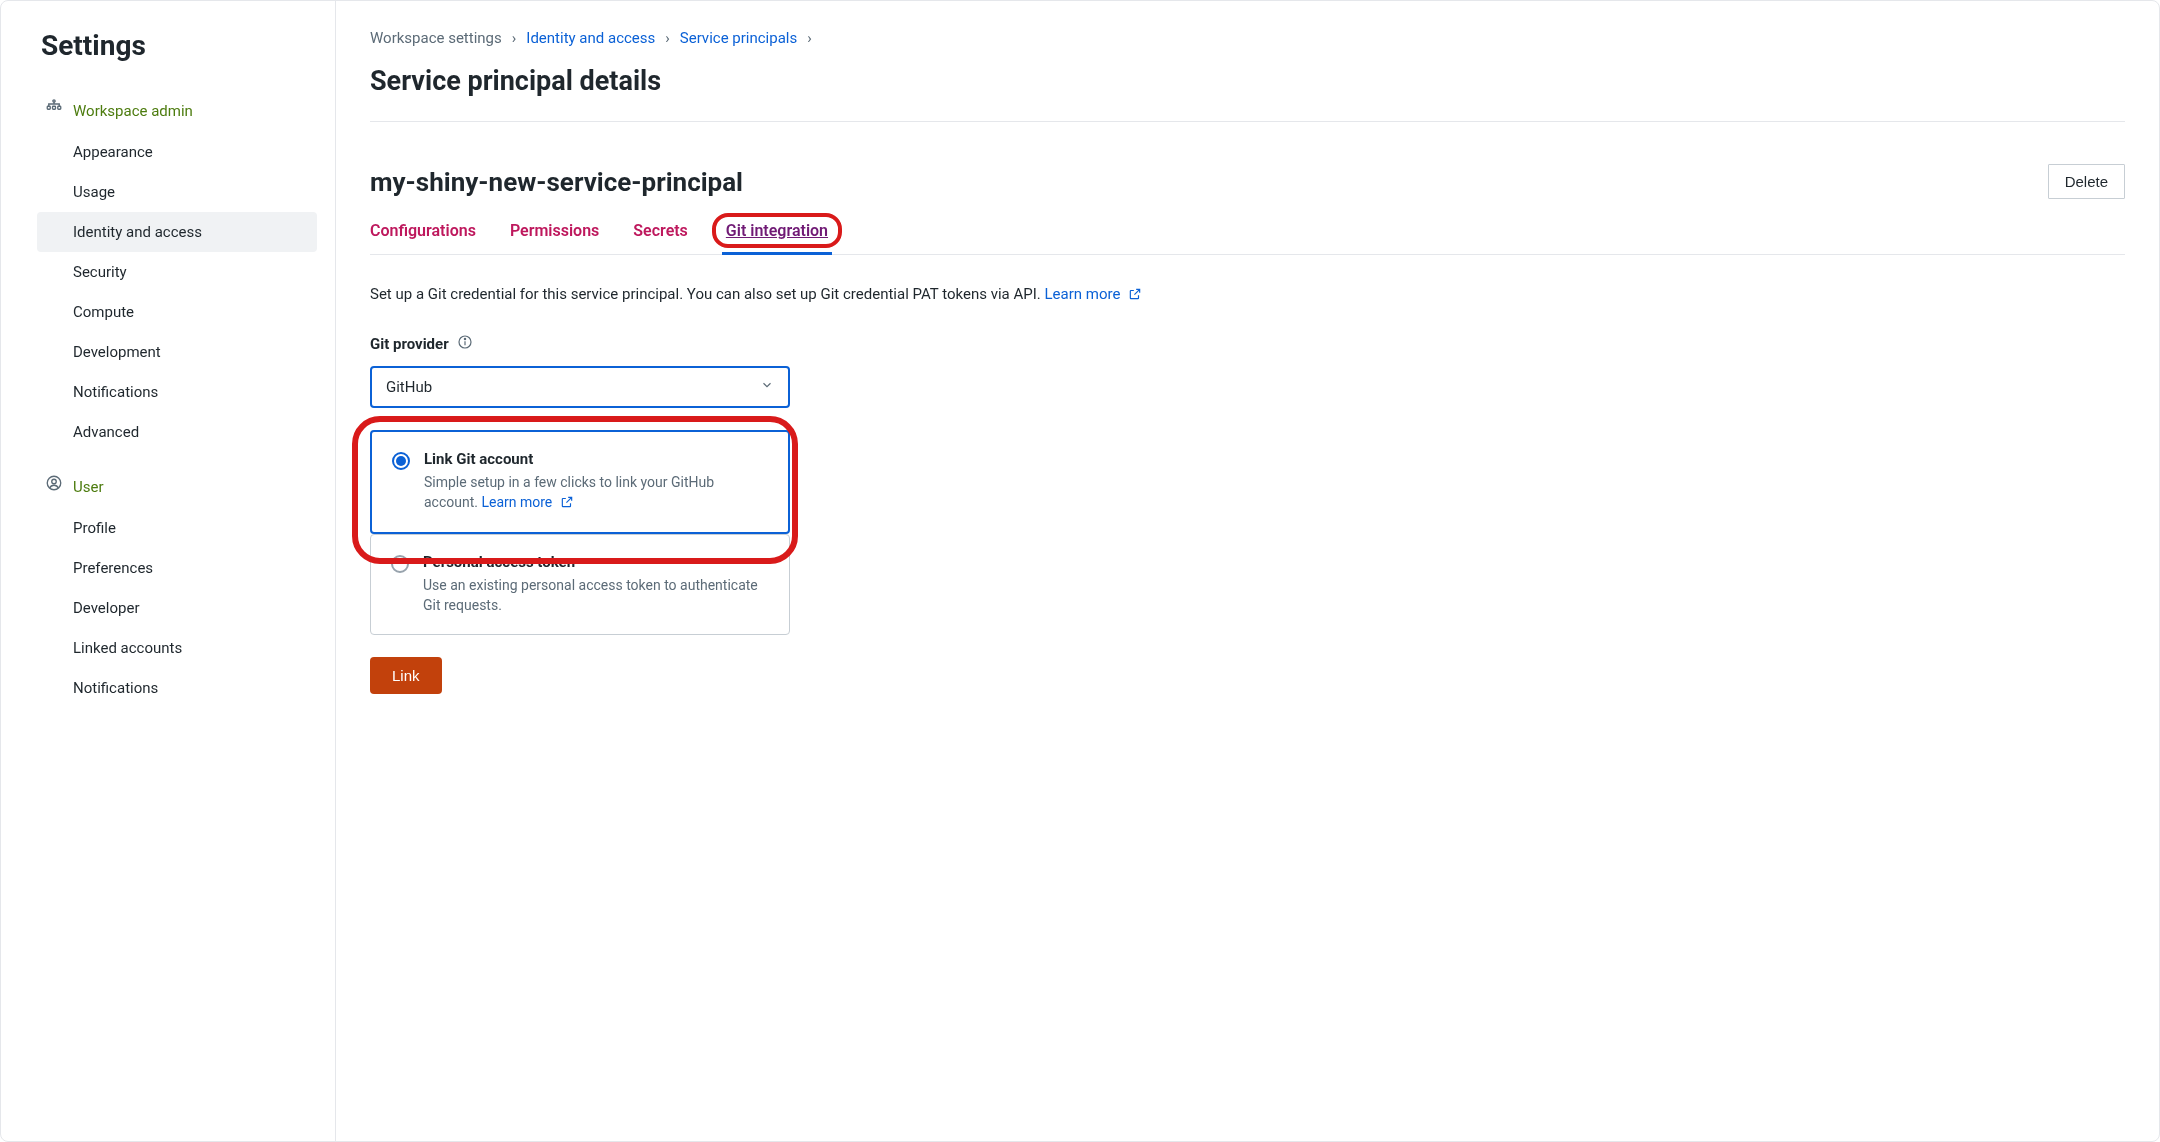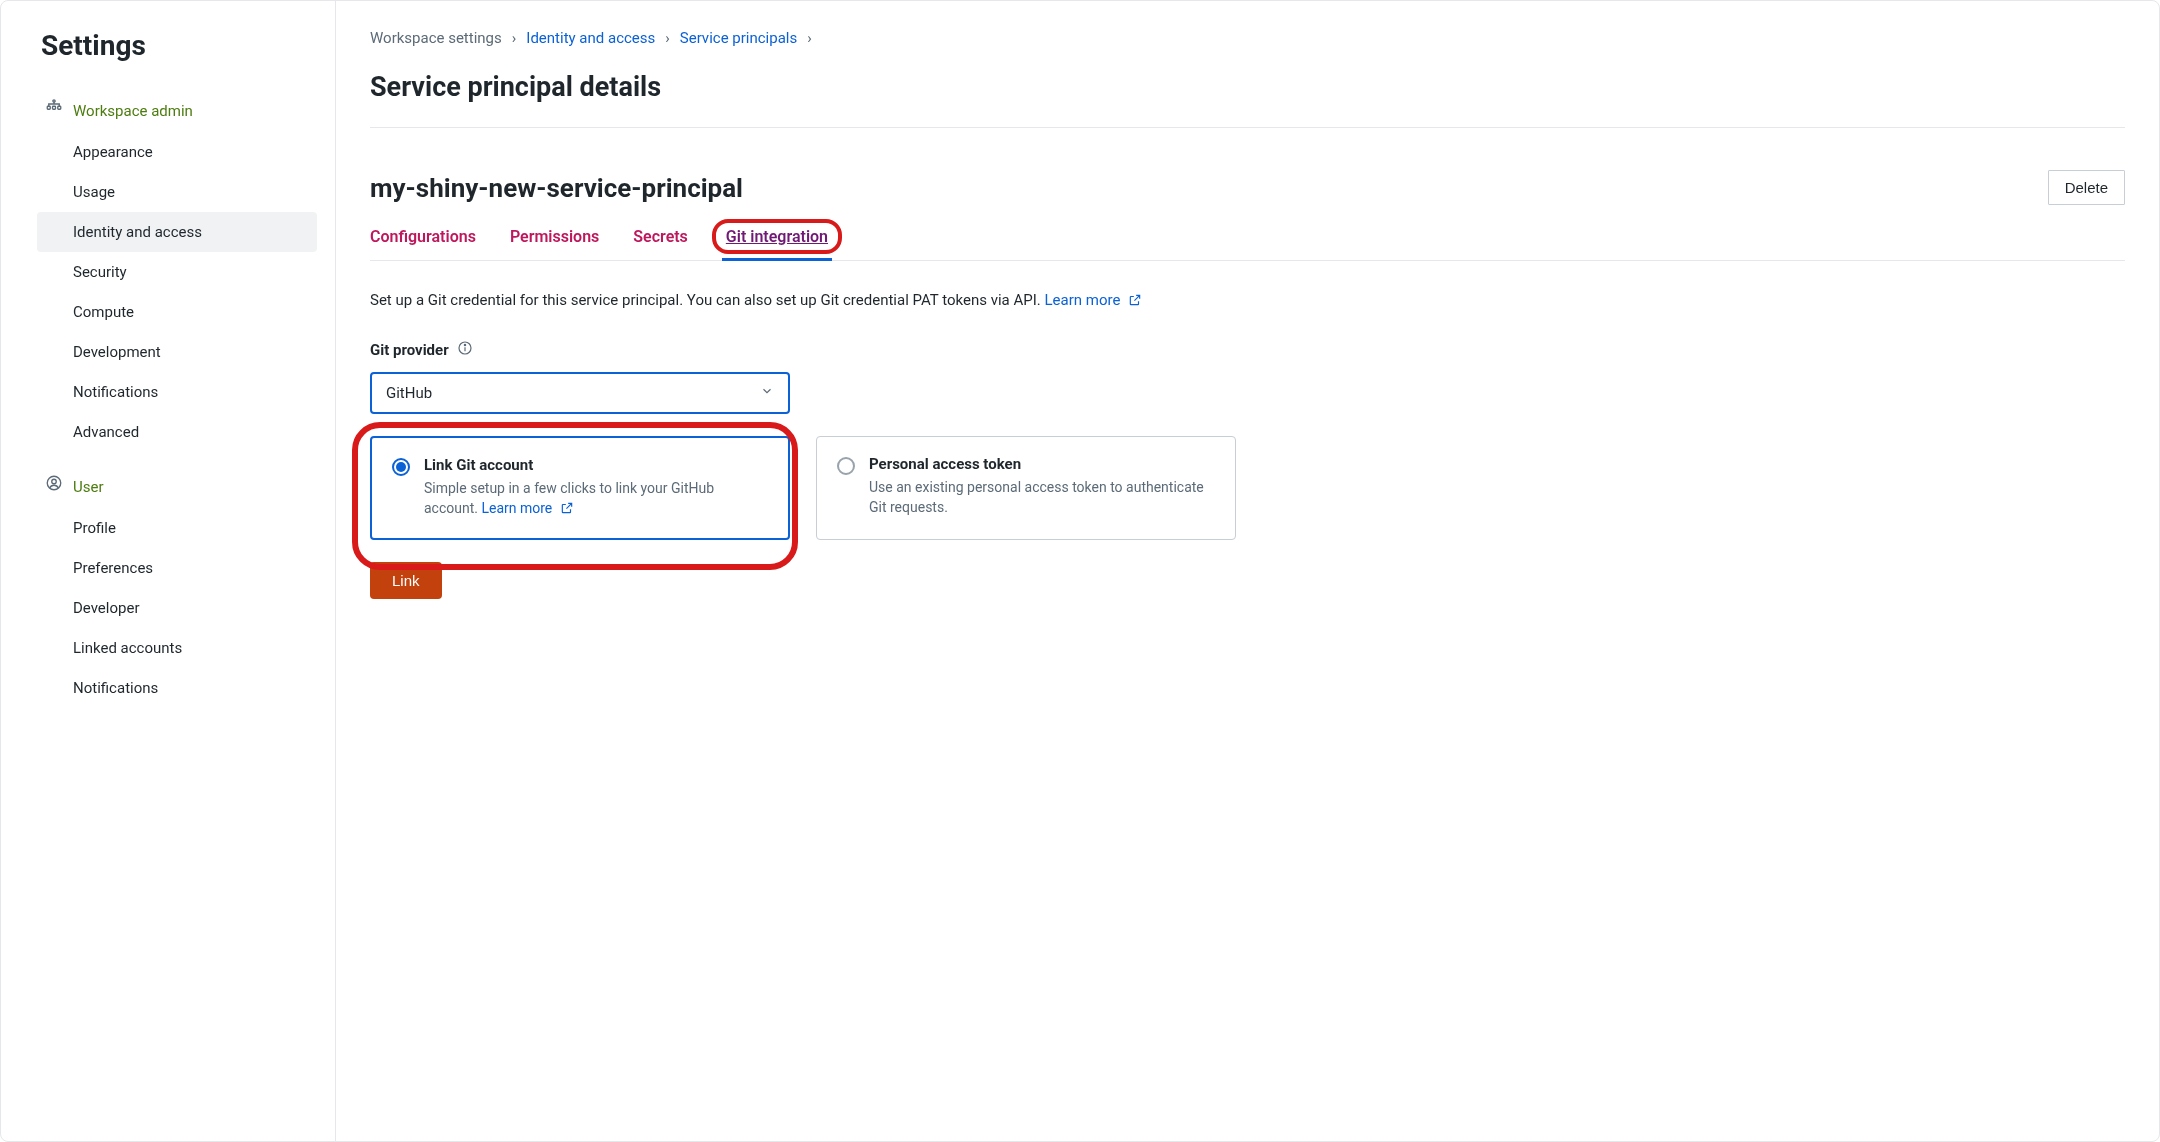--- a/index.html
+++ b/index.html
@@ -54,21 +54,21 @@
   
   .main {
     flex: 1;
     padding: 28px 34px 0 34px;
   }
   .breadcrumbs {
     display: flex;
     align-items: center;
     gap: 10px;
     font-size: 15px;
-    margin-bottom: 24px;
+    margin-bottom: 18px;
   }
   .breadcrumbs .crumb { color: #5c6b77; }
   .breadcrumbs .crumb.link { color: #0b61d6; cursor: pointer; }
   .breadcrumbs .sep { color: #5c6b77; }
   .page-title {
     font-size: 27px;
     font-weight: 700;
     padding-bottom: 24px;
     border-bottom: 1px solid #e5e7eb;
     margin-bottom: 42px;
@@ -152,23 +152,23 @@
     display: flex;
     justify-content: space-between;
     align-items: flex-end;
     cursor: pointer;
     background: #fff;
   }
   .select .chevron svg { width: 14px; height: 14px; }
 
   .radio-row {
     display: flex;
-    gap: 26px;
     margin-top: 22px;
     position: relative;
+    flex-direction: column;
   }
   .radio-card {
     border: 1px solid #c7ced4;
     border-radius: 4px;
     padding: 18px 20px;
     width: 420px;
     cursor: pointer;
     display: flex;
     gap: 14px;
   }

